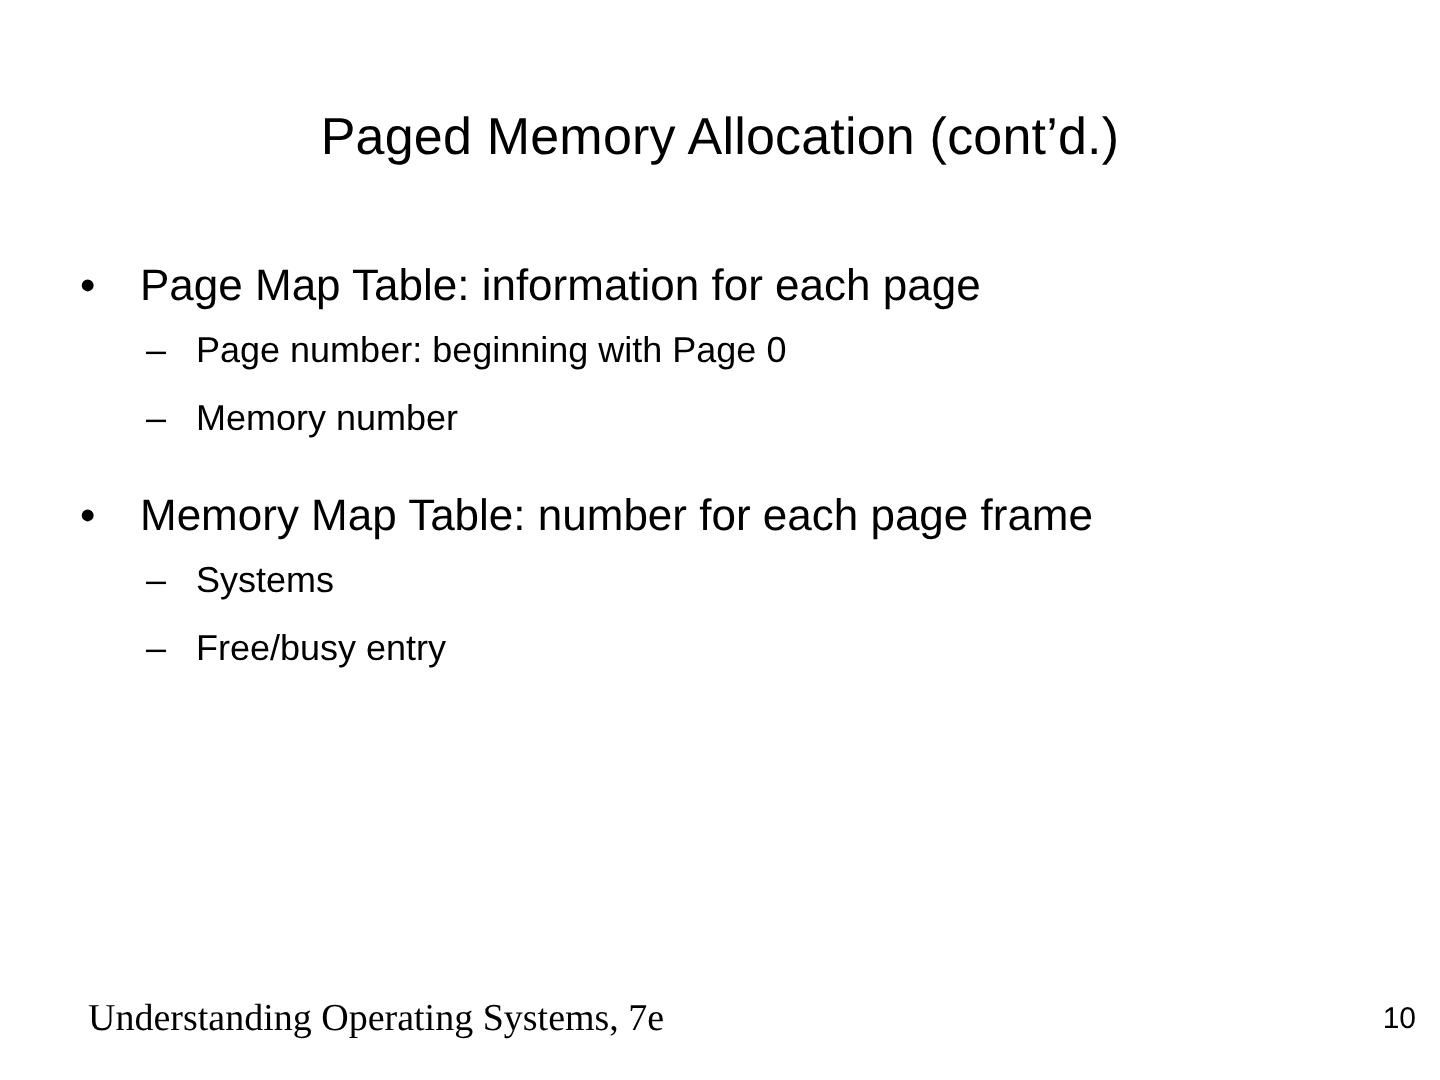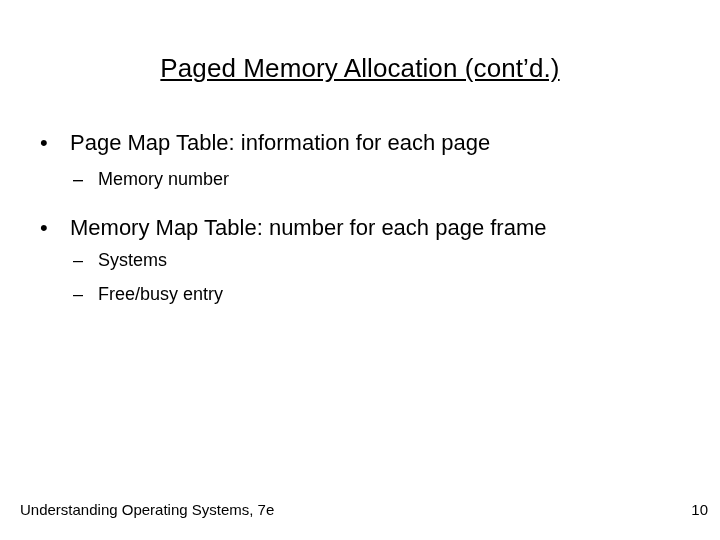--- a/index.html
+++ b/index.html
@@ -27,21 +27,20 @@
     left: 0;
     top: 52px;
     width: 720px;
     text-align: center;
     font-size: 26px;
     line-height: 32px;
     font-weight: normal;
     letter-spacing: 0.1px;
     color: #000000;
     white-space: nowrap;
-    text-decoration: underline;
   }
 
   
   .body-area {
     position: absolute;
     left: 32px;
     top: 128px;
     width: 656px;
   }
 
@@ -93,26 +92,27 @@
   
   .footer {
     position: absolute;
     left: 0;
     bottom: 0;
     width: 720px;
     height: 48px;
   }
   .footer-text {
     position: absolute;
-    left: 20px;
+    left: 44px;
     top: 8px;
-    font-size: 15px;
+    font-size: 19px;
     line-height: 20px;
     color: #000000;
     white-space: nowrap;
+    font-family: Liberation Serif, serif;
   }
   .footer-page {
     position: absolute;
     left: 660px;
     top: 8px;
     width: 48px;
     text-align: right;
     font-size: 15px;
     line-height: 20px;
     color: #000000;
@@ -128,20 +128,21 @@
   <div class="body-area">
 
     <div class="bullet-group">
       <div class="bullet-l1">
         <span class="marker">•</span>
         <span class="label">Page Map Table: information for each page</span>
       </div>
       <div class="sub-list">
         <div class="bullet-l2">
           <span class="marker">–</span>
+          <span class="label">Page number: beginning with Page 0</span>
         </div>
         <div class="bullet-l2">
           <span class="marker">–</span>
           <span class="label">Memory number</span>
         </div>
       </div>
     </div>
 
     <div class="bullet-group">
       <div class="bullet-l1">

